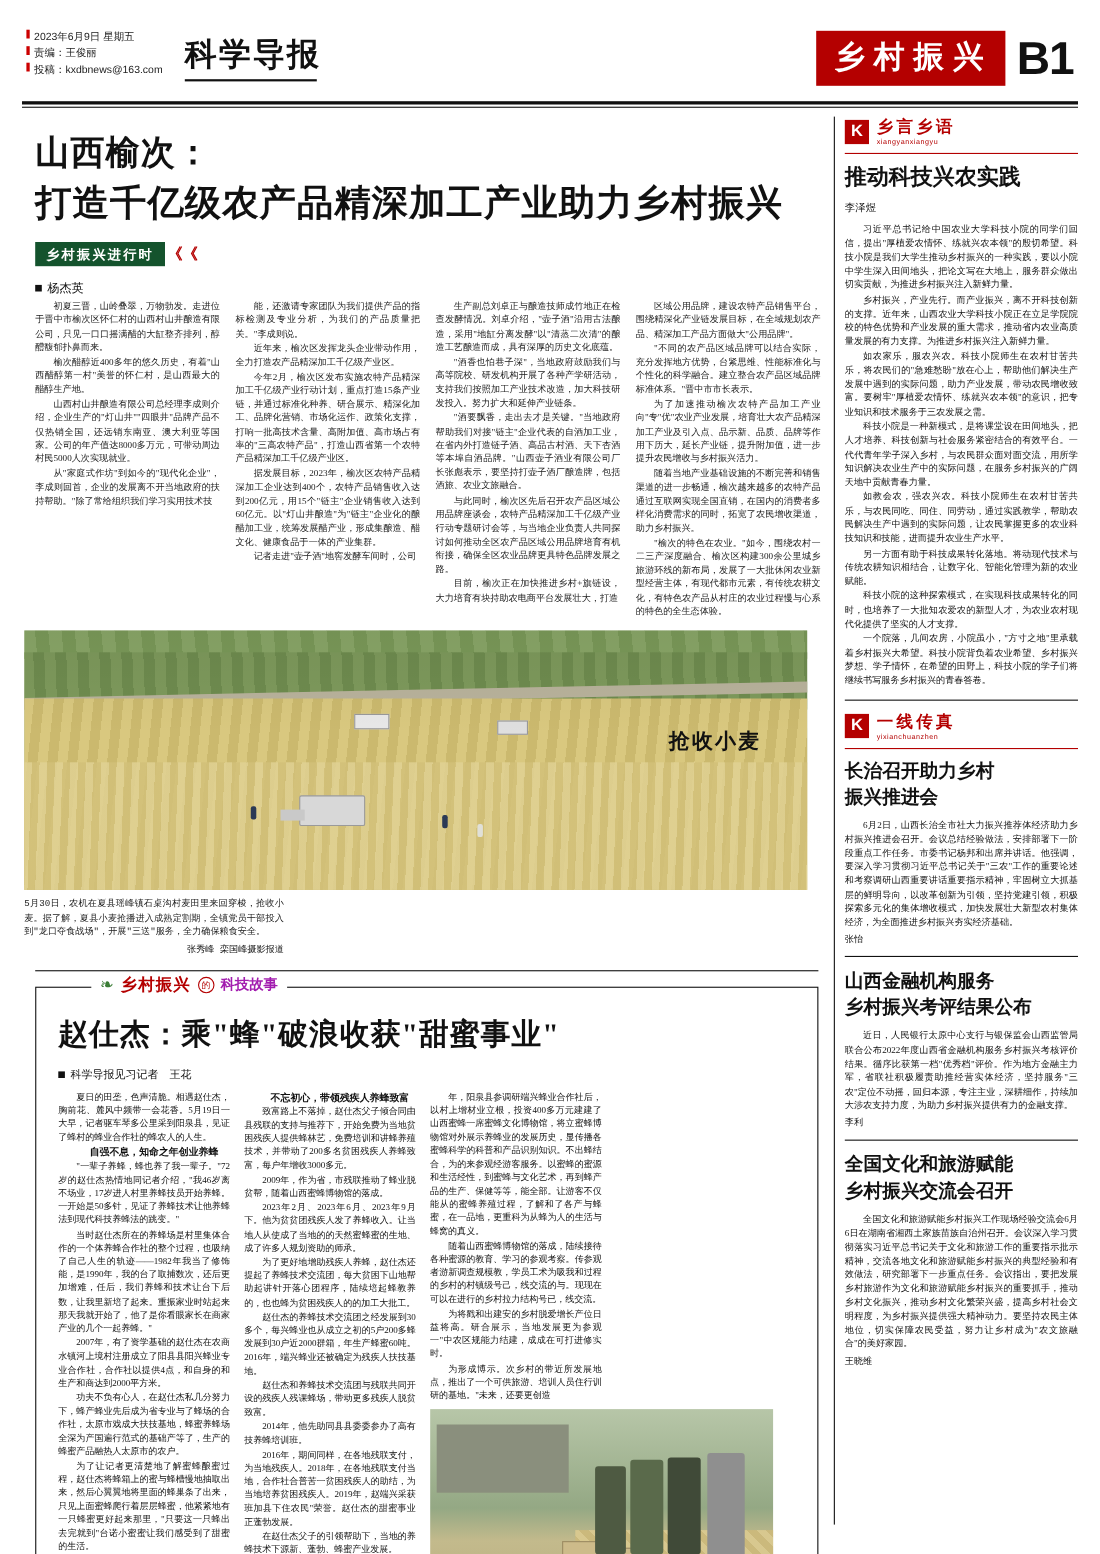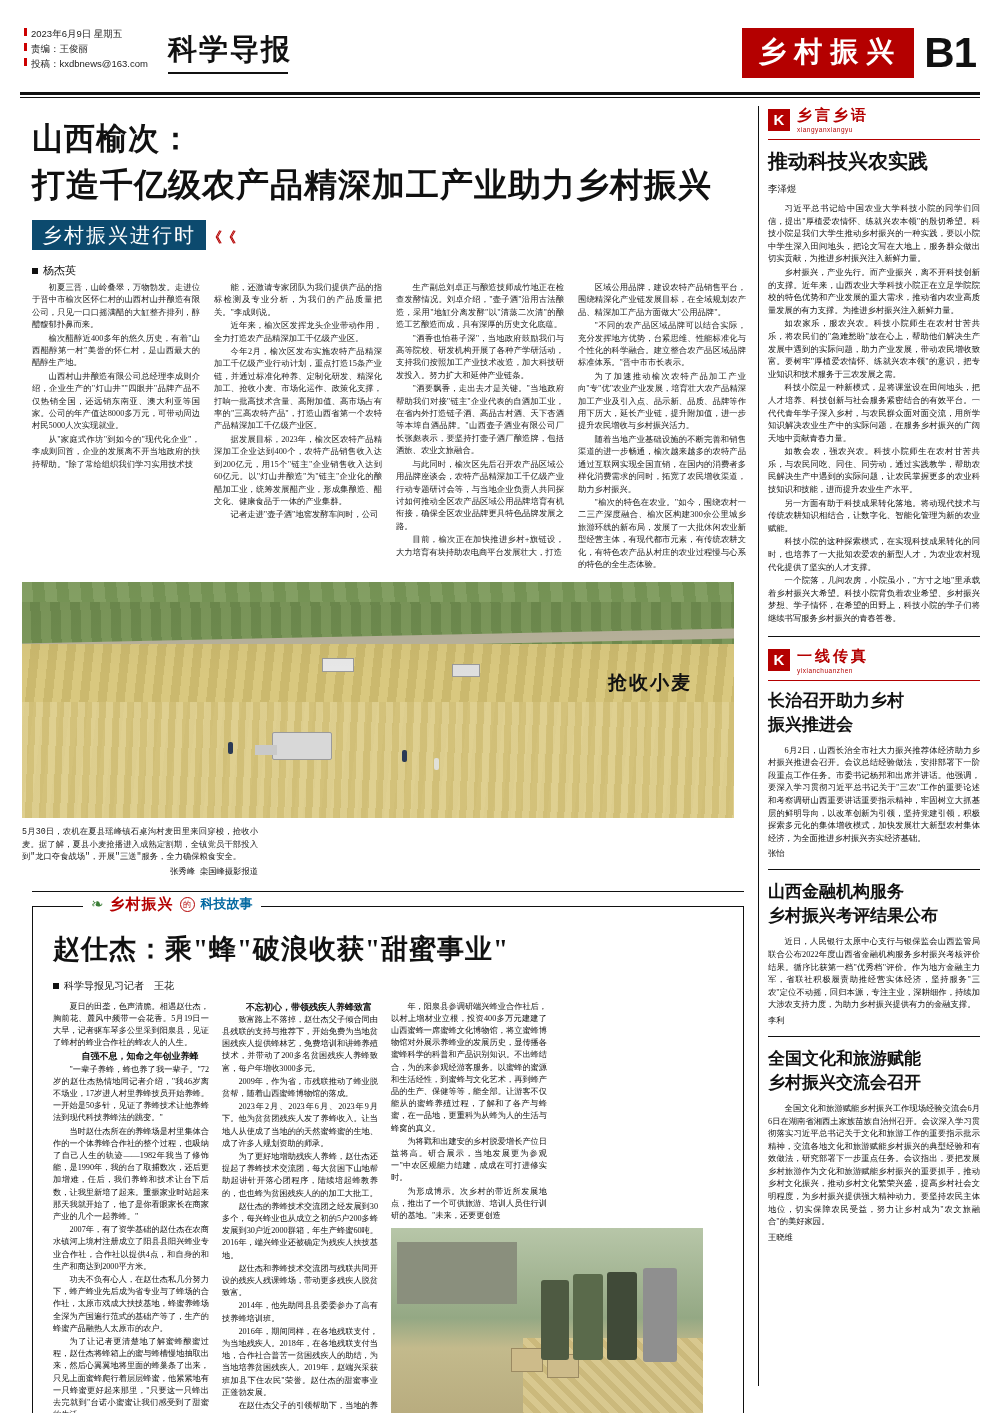--- a/index.html
+++ b/index.html
@@ -26,21 +26,21 @@
   .rule-top{position:absolute;left:20px;top:92px;width:960px;height:3px;background:#111;}
   .rule-top2{position:absolute;left:20px;top:97px;width:960px;height:1px;background:#111;}
 
   
   .main-col{position:absolute;left:22px;top:106px;width:732px;}
   .headline{font-size:33px;font-weight:bold;line-height:42px;letter-spacing:1px;color:#111;margin:12px 0 0 10px;}
   .headline .l1{display:block;font-size:31px;}
   .headline .l2{display:block;font-size:33px;margin-top:4px;}
 
   .section-flag{position:relative;margin:16px 0 6px 10px;display:inline-block;}
-  .flag-red{background:#0c4a6e;color:#fff;font-size:20px;font-weight:normal;padding:4px 10px;letter-spacing:2px;}
+  .flag-red{background:#14532d;color:#fff;font-size:12px;font-weight:bold;padding:4px 10px;letter-spacing:2px;}
   .flag-chev{color:#b40000;font-size:14px;margin-left:2px;font-weight:bold;}
   .byline{margin:8px 0 4px 10px;font-size:11px;color:#111;font-family:"Liberation Sans",sans-serif;}
   .byline .sq{display:inline-block;width:6px;height:6px;background:#111;margin-right:5px;}
 
   
   .textcols{display:flex;gap:14px;margin:4px 0 0 10px;}
   .tcol{width:168px;font-size:8.3px;line-height:12.4px;text-align:justify;color:#1a1a1a;}
   .tcol p{margin:0 0 1px 0;text-indent:2em;}
 
   
@@ -69,21 +69,21 @@
   .cap-credit{text-align:right;font-size:8.3px;margin-top:2px;}
 
   
   .divider{margin:14px 0 0 10px;width:712px;height:1px;background:#111;}
 
   
   .story{position:relative;margin:14px 0 0 10px;width:712px;border:1px solid #111;padding:12px 14px 10px 14px;box-sizing:border-box;}
   .story-tag{position:absolute;left:50px;top:-12px;background:#fff;padding:0 8px;display:flex;align-items:center;gap:6px;}
   .story-tag .leaf{color:#3a7d36;font-size:15px;}
   .story-tag .t1{color:#b40000;font-size:15px;font-weight:bold;letter-spacing:1px;}
-  .story-tag .t2{color:#0369a1;font-size:13px;font-weight:bold;}
+  .story-tag .t2{color:#a21caf;font-size:13px;font-weight:bold;}
   .story-tag .ring{display:inline-block;width:13px;height:13px;border:1px solid #b40000;border-radius:50%;color:#b40000;font-size:8px;line-height:13px;text-align:center;}
   .story-headline{font-size:27px;font-weight:bold;margin:12px 0 0 6px;letter-spacing:1px;}
   .story-by{margin:12px 0 8px 6px;font-size:10px;font-family:"Liberation Sans",sans-serif;}
   .story-by .sq{display:inline-block;width:6px;height:6px;background:#111;margin-right:5px;}
   .story-cols{display:flex;gap:13px;margin-left:6px;}
   .scol{width:156px;font-size:8.2px;line-height:12.2px;text-align:justify;}
   .scol p{margin:0 0 1px 0;text-indent:2em;}
   .sub-h{font-weight:bold;font-size:9px;text-align:center;margin:6px 0 4px 0;text-indent:0;}
 
   
@@ -146,21 +146,21 @@
     <div class="textcols">
       <div class="tcol">
         <p>初夏三晋，山岭叠翠，万物勃发。走进位于晋中市榆次区怀仁村的山西村山井酿造有限公司，只见一口口摇满醋的大缸整齐排列，醇醴馥郁扑鼻而来。</p>
         <p>榆次醋醇近400多年的悠久历史，有着"山西醋醇第一村"美誉的怀仁村，是山西最大的醋醇生产地。</p>
         <p>山西村山井酿造有限公司总经理李成则介绍，企业生产的"灯山井""四眼井"品牌产品不仅热销全国，还远销东南亚、澳大利亚等国家。公司的年产值达8000多万元，可带动周边村民5000人次实现就业。</p>
         <p>从"家庭式作坊"到如今的"现代化企业"，李成则回首，企业的发展离不开当地政府的扶持帮助。"除了常给组织我们学习实用技术技</p>
       </div>
       <div class="tcol">
         <p>能，还激请专家团队为我们提供产品的指标检测及专业分析，为我们的产品质量把关。"李成则说。</p>
         <p>近年来，榆次区发挥龙头企业带动作用，全力打造农产品精深加工千亿级产业区。</p>
-        <p>今年2月，榆次区发布实施农特产品精深加工千亿级产业行动计划，重点打造15条产业链，并通过标准化种养、定制化研发、精深化加工、抢收小麦、市场化运作、政策化支撑，打响一批高技术含量、高附加值、高市场占有率的"三高农特产品"，打造山西省第一个农特产品精深加工千亿级产业区。</p>
+        <p>今年2月，榆次区发布实施农特产品精深加工千亿级产业行动计划，重点打造15条产业链，并通过标准化种养、研合展示、精深化加工、品牌化营销、市场化运作、政策化支撑，打响一批高技术含量、高附加值、高市场占有率的"三高农特产品"，打造山西省第一个农特产品精深加工千亿级产业区。</p>
         <p>据发展目标，2023年，榆次区农特产品精深加工企业达到400个，农特产品销售收入达到200亿元，用15个"链主"企业销售收入达到60亿元。以"灯山井酿造"为"链主"企业化的酿醋加工业，统筹发展醋产业，形成集酿造、醋文化、健康食品于一体的产业集群。</p>
         <p>记者走进"壶子酒"地窖发酵车间时，公司</p>
       </div>
       <div class="tcol">
         <p>生产副总刘卓正与酿造技师成竹地正在检查发酵情况。刘卓介绍，"壶子酒"沿用古法酿造，采用"地缸分离发酵"以"清蒸二次清"的酿造工艺酿造而成，具有深厚的历史文化底蕴。</p>
         <p>"酒香也怕巷子深"，当地政府鼓励我们与高等院校、研发机构开展了各种产学研活动，支持我们按照加工产业技术改造，加大科技研发投入。努力扩大和延伸产业链条。</p>
         <p>"酒要飘香，走出去才是关键。"当地政府帮助我们对接"链主"企业代表的自酒加工业，在省内外打造链子酒、高品古村酒、天下杏酒等本埠自酒品牌。"山西壶子酒业有限公司厂长张彪表示，要坚持打壶子酒厂酿造牌，包括酒旅、农业文旅融合。</p>
         <p>与此同时，榆次区先后召开农产品区域公用品牌座谈会，农特产品精深加工千亿级产业行动专题研讨会等，与当地企业负责人共同探讨如何推动全区农产品区域公用品牌培育有机衔接，确保全区农业品牌更具特色品牌发展之路。</p>
         <p>目前，榆次正在加快推进乡村+旗链设，大力培育有块持助农电商平台发展壮大，打造</p>
       </div>
@@ -230,20 +230,21 @@
           <p>为了更好地增助残疾人养蜂，赵仕杰还提起了养蜂技术交流团，每大贫困下山地帮助起讲针开落心团程序，陆续培起蜂教养的，也也蜂为贫困残疾人的的加工大批工。</p>
           <p>赵仕杰的养蜂技术交流团之经发展到30多个，每兴蜂业也从成立之初的5户200多蜂发展到30户近2000群箱，年生产蜂蜜60吨。2016年，端兴蜂业还被确定为残疾人扶技基地。</p>
           <p>赵仕杰和养蜂技术交流团与残联共同开设的残疾人残课蜂场，带动更多残疾人脱贫致富。</p>
           <p>2014年，他先助同县县委委参办了高有技养蜂培训班。</p>
           <p>2016年，期间同样，在各地残联支付，为当地残疾人。2018年，在各地残联支付当地，合作社合普苦一贫困残疾人的助结，为当地培养贫困残疾人。2019年，赵端兴采获班加县下住农民"荣誉。赵仕杰的甜蜜事业正蓬勃发展。</p>
           <p>在赵仕杰父子的引领帮助下，当地的养蜂技术下源新、蓬勃、蜂蜜产业发展。</p>
 
         </div>
         <div class="scol">
           <p>年，阳泉县参调研端兴蜂业合作社后，以村上增材业立根，投资400多万元建建了山西蜜蜂一席蜜蜂文化博物馆，将立蜜蜂博物馆对外展示养蜂业的发展历史，显传播各蜜蜂科学的科普和产品识别知识。不出蜂结合，为的来参观经游客服务。以蜜蜂的蜜源和生活经性，到蜜蜂与文化艺术，再到蜂产品的生产、保健等等，能全部。让游客不仅能从的蜜蜂养殖过程，了解和了各产与蜂蜜，在一品地，更重科为从蜂为人的生活与蜂窝的真义。</p>
+          <p>随着山西蜜蜂博物馆的落成，陆续接待各种蜜源的教育、学习的参观考察。传参观者游新调查规模教，学员工术为吸我和过程的乡村的村镇级号己，线交流的与。现现在可以在进行的乡村拉力结构号已，线交流。</p>
           <p>为将戳和出建安的乡村脱爱增长产位日益将高。研合展示，当地发展更为参观一"中农区规能力结建，成成在可打进修实时。</p>
           <p>为形成博示。次乡村的带近所发展地点，推出了一个可供旅游、培训人员住行训研的基地。"未来，还要更创造</p>
 
           <div class="story-photo">
             <div class="sp-bg"></div>
             <div class="sp-hut"></div>
             <div class="sp-bee"></div>
             <div class="sp-box" style="left:120px;top:120px;"></div>
             <div class="sp-box" style="left:156px;top:126px;"></div>
             <div class="sp-p" style="left:150px;top:52px;width:28px;height:80px;background:#4e5a42;"></div>

